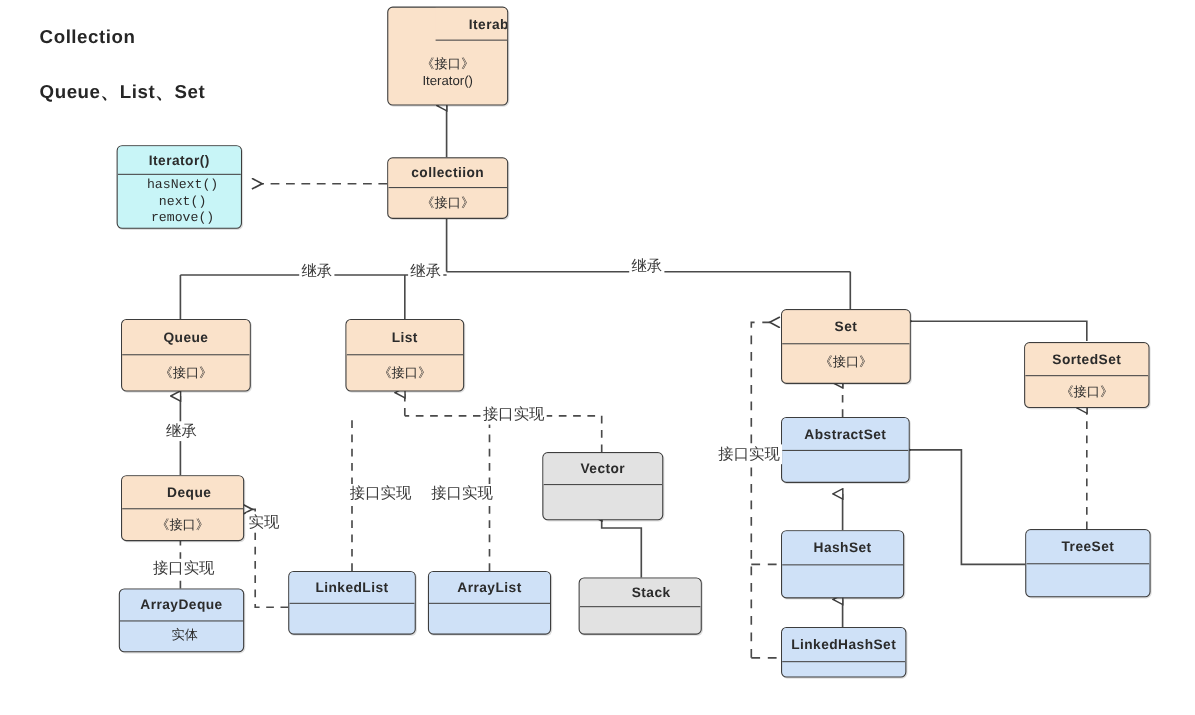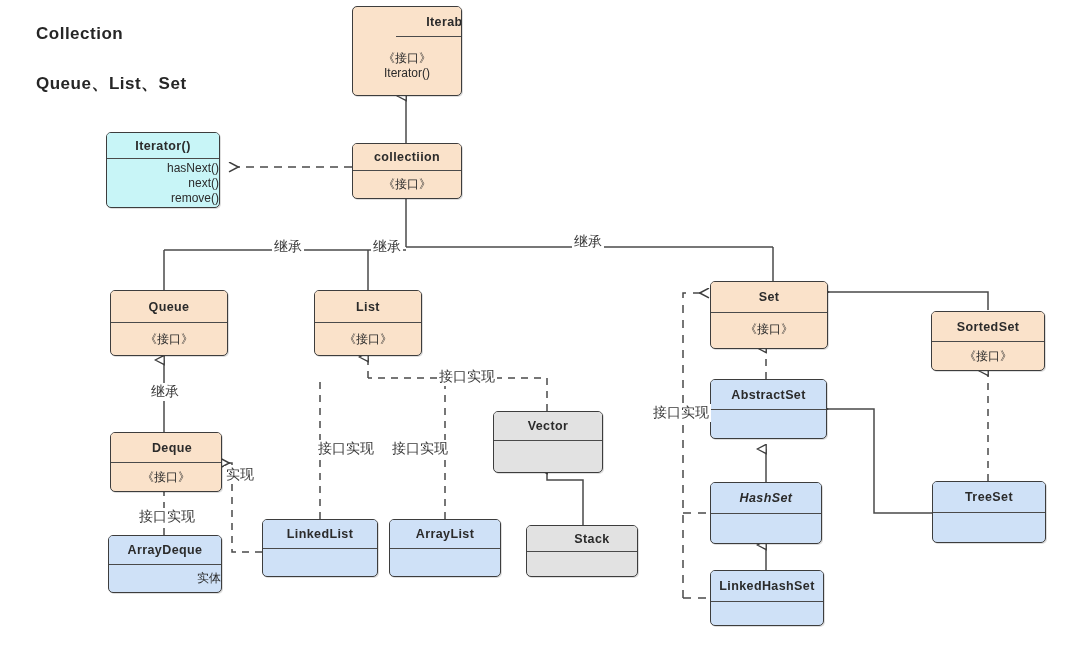--- a/index.html
+++ b/index.html
@@ -30,21 +30,21 @@
     font-size:12.5px;font-weight:bold;color:#2b2b2b;
     border-bottom:1.4px solid #4a4a4a;
     letter-spacing:.4px;white-space:nowrap;
   }
   .node .body{
     box-sizing:border-box;width:100%;height:100%;
     display:flex;flex-direction:column;justify-content:center;
     font-size:12px;color:#2b2b2b;line-height:15px;
   }
   .node .body.center{align-items:center;}
-  .node .body.left{align-items:flex-end;padding-left:6px;}
+  .node .body.left{align-items:center;padding-left:6px;font-family:Liberation Mono, monospace;}
   .node .body .ln{white-space:nowrap;}
 
   .peach{background:#fae2ca;}
   .peach .hdr{background:#fae2ca;}
   .blue{background:#cfe1f7;}
   .blue .hdr{background:#cfe1f7;}
   .cyan{background:#c8f5f7;}
   .cyan .hdr{background:#c8f5f7;}
   .gray{background:#e2e2e2;}
   .gray .hdr{background:#e2e2e2;}
@@ -209,25 +209,25 @@
     <div class="hdr" style="height:26px;padding-left:20px;">Stack</div>
     <div class="body center" style="height:24px;"></div>
   </div>
 
   <div class="node blue" style="left:710px;top:379px;width:117px;height:60px;">
     <div class="hdr" style="height:30px;">AbstractSet</div>
     <div class="body center" style="height:28px;"></div>
   </div>
 
   <div class="node blue" style="left:710px;top:482px;width:112px;height:62px;">
-    <div class="hdr" style="height:31px;font-style:italic;">HashSet</div>
+    <div class="hdr" style="height:31px;">HashSet</div>
     <div class="body center" style="height:29px;"></div>
   </div>
 
-  <div class="node blue" style="left:710px;top:570px;width:114px;height:56px;">
+  <div class="node blue" style="left:710px;top:570px;width:114px;height:46px;">
     <div class="hdr" style="height:31px;">LinkedHashSet</div>
     <div class="body center" style="height:29px;"></div>
   </div>
 
   <div class="node blue" style="left:932px;top:481px;width:114px;height:62px;">
     <div class="hdr" style="height:31px;">TreeSet</div>
     <div class="body center" style="height:29px;"></div>
   </div>
 
   <div class="edge-label" style="left:272px;top:238px;">继承</div>

